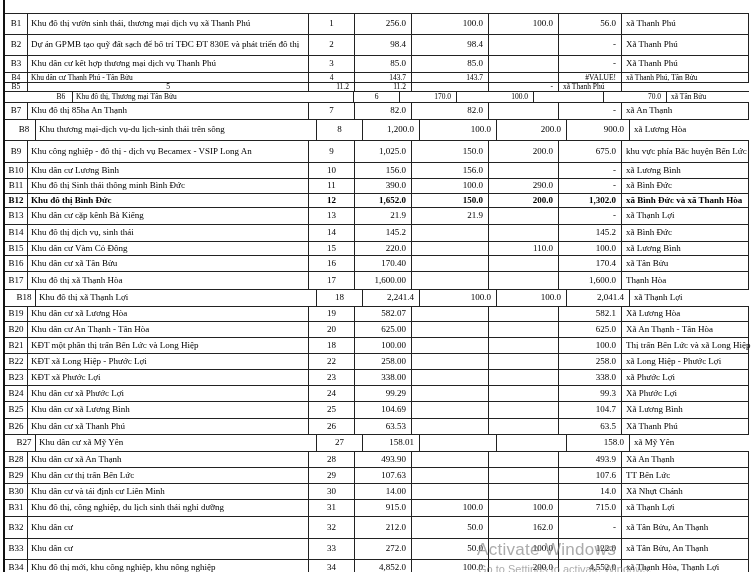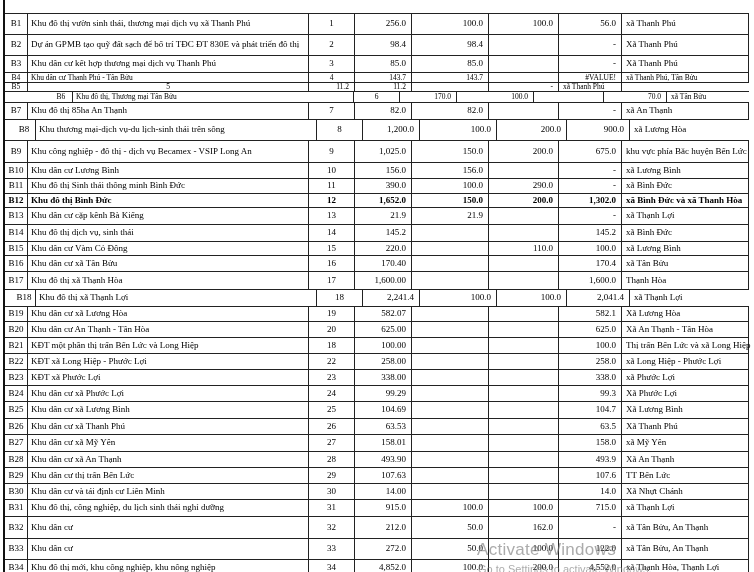--- a/index.html
+++ b/index.html
@@ -352,21 +352,21 @@
       <div class="cell c-id">B26</div>
       <div class="cell c-name">Khu dân cư xã Thanh Phú</div>
       <div class="cell c-stt">26</div>
       <div class="cell c-val">63.53</div>
       <div class="cell c-val"></div>
       <div class="cell c-val"></div>
       <div class="cell c-val">63.5</div>
       <div class="cell c-loc">Xã Thanh Phú</div>
     </div>
 
-    <div class="row" style="height: 16px;">
+    <div class="row" style="height: 16px; padding-left: 8px;">
       <div class="cell c-id">B27</div>
       <div class="cell c-name">Khu dân cư xã Mỹ Yên</div>
       <div class="cell c-stt">27</div>
       <div class="cell c-val">158.01</div>
       <div class="cell c-val"></div>
       <div class="cell c-val"></div>
       <div class="cell c-val">158.0</div>
       <div class="cell c-loc">xã Mỹ Yên</div>
     </div>
 

